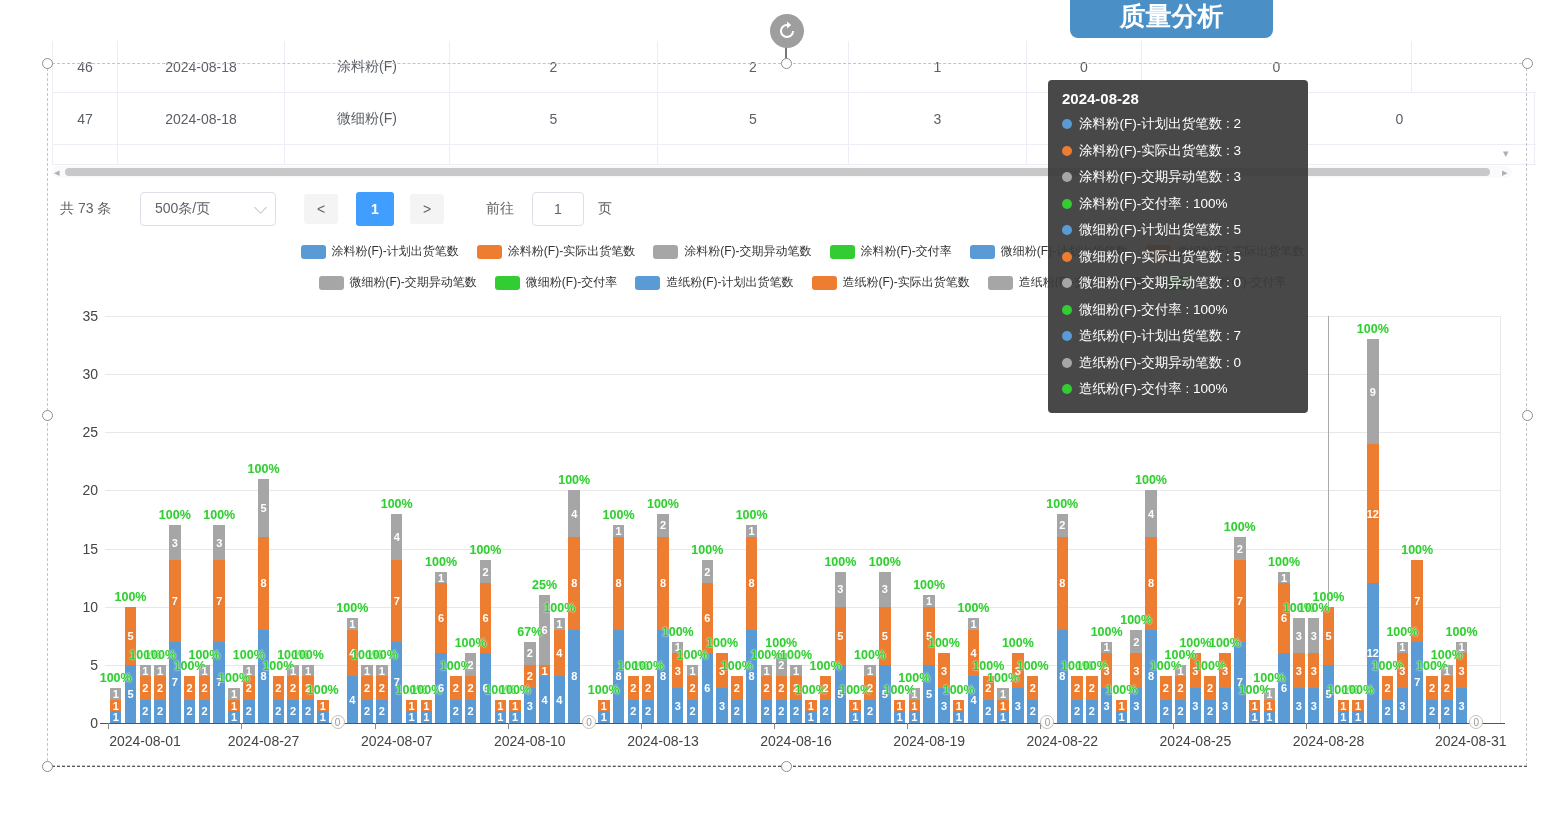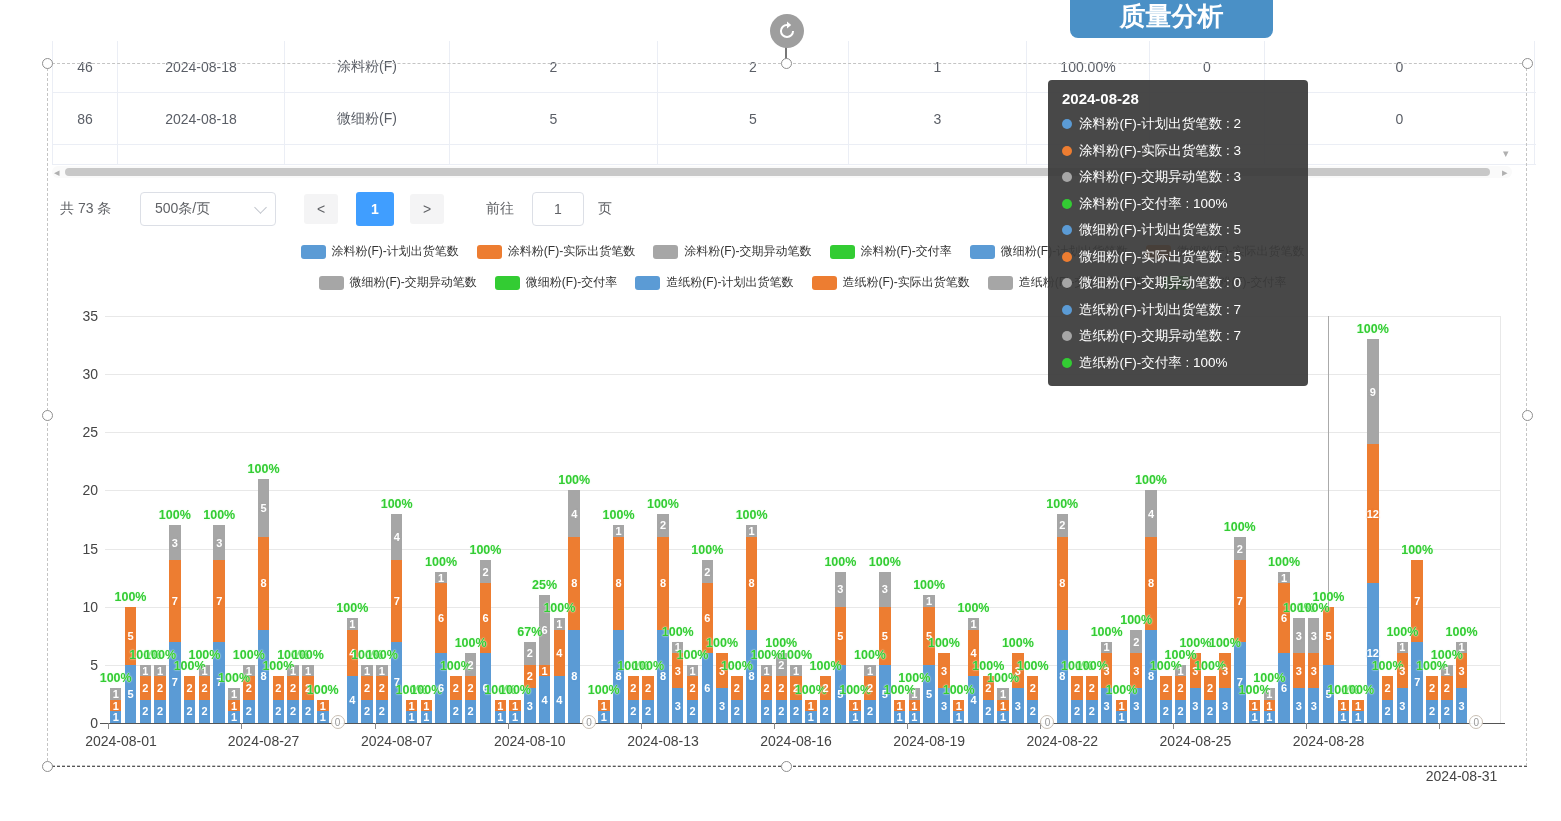--- a/index.html
+++ b/index.html
@@ -72,26 +72,25 @@
   <div class="abs" id="title-badge">质量分析</div>
 
   <div class="abs" id="table-wrap">
       <div class="trow" style="height: 52px;">
         <div class="tcell" style="width: 66px;">46</div>
         <div class="tcell" style="width: 167px;">2024-08-18</div>
         <div class="tcell" style="width: 165px;">涂料粉(F)</div>
         <div class="tcell" style="width: 208px;">2</div>
         <div class="tcell" style="width: 191px;">2</div>
         <div class="tcell" style="width: 178px;">1</div>
-        <div class="tcell" style="width: 123px;">100.00%</div>
         <div class="tcell" style="width: 115px;">0</div>
         <div class="tcell" style="width: 270px;">0</div>
       </div>
       <div class="trow" style="height: 52px;">
-        <div class="tcell" style="width: 66px;">86</div>
+        <div class="tcell" style="width: 66px;">47</div>
         <div class="tcell" style="width: 167px;">2024-08-18</div>
         <div class="tcell" style="width: 165px;">微细粉(F)</div>
         <div class="tcell" style="width: 208px;">5</div>
         <div class="tcell" style="width: 191px;">5</div>
         <div class="tcell" style="width: 178px;">3</div>
         <div class="tcell" style="width: 123px;"></div>
         <div class="tcell" style="width: 115px;"></div>
         <div class="tcell" style="width: 270px;">0</div>
       </div>
       <div class="trow" style="height: 20px;">
@@ -200,31 +199,31 @@
       <div class="abs" style="left: 241.425px; top: 723px; width: 1px; height: 6px; background: rgb(136, 136, 136);"></div>
       <div class="abs" style="left: 374.535px; top: 723px; width: 1px; height: 6px; background: rgb(136, 136, 136);"></div>
       <div class="abs" style="left: 507.645px; top: 723px; width: 1px; height: 6px; background: rgb(136, 136, 136);"></div>
       <div class="abs" style="left: 640.755px; top: 723px; width: 1px; height: 6px; background: rgb(136, 136, 136);"></div>
       <div class="abs" style="left: 773.865px; top: 723px; width: 1px; height: 6px; background: rgb(136, 136, 136);"></div>
       <div class="abs" style="left: 906.975px; top: 723px; width: 1px; height: 6px; background: rgb(136, 136, 136);"></div>
       <div class="abs" style="left: 1040.09px; top: 723px; width: 1px; height: 6px; background: rgb(136, 136, 136);"></div>
       <div class="abs" style="left: 1173.19px; top: 723px; width: 1px; height: 6px; background: rgb(136, 136, 136);"></div>
       <div class="abs" style="left: 1306.31px; top: 723px; width: 1px; height: 6px; background: rgb(136, 136, 136);"></div>
       <div class="abs" style="left: 1439.41px; top: 723px; width: 1px; height: 6px; background: rgb(136, 136, 136);"></div>
-      <div class="abs x-label" style="left: 76px; top: 733px; text-align: center;">2024-08-01</div>
+      <div class="abs x-label" style="left: 100px; top: 733px; text-align: center;">2024-08-01</div>
       <div class="abs x-label" style="left: 218.61px; top: 733px;">2024-08-27</div>
       <div class="abs x-label" style="left: 351.72px; top: 733px;">2024-08-07</div>
       <div class="abs x-label" style="left: 484.83px; top: 733px;">2024-08-10</div>
       <div class="abs x-label" style="left: 617.94px; top: 733px;">2024-08-13</div>
       <div class="abs x-label" style="left: 751.05px; top: 733px;">2024-08-16</div>
       <div class="abs x-label" style="left: 884.16px; top: 733px;">2024-08-19</div>
       <div class="abs x-label" style="left: 1017.27px; top: 733px;">2024-08-22</div>
       <div class="abs x-label" style="left: 1150.38px; top: 733px;">2024-08-25</div>
       <div class="abs x-label" style="left: 1283.49px; top: 733px;">2024-08-28</div>
-      <div class="abs x-label" style="left: 1416.6px; top: 768px;">2024-08-31</div>
+      <div class="abs x-label" style="left: 1416.6px; top: 733px; text-align: right;">2024-08-31</div>
       <div class="abs" style="left: 1328.49px; top: 316px; width: 1px; height: 407px; background: rgb(170, 170, 170);"></div>
       <div class="abs bar-seg" title="2024-08-01" style="left: 109.95px; top: 711.371px; height: 11.6286px; background: rgb(91, 155, 213);"></div>
       <div class="abs bar-seg" title="2024-08-01" style="left: 109.95px; top: 699.743px; height: 11.6286px; background: rgb(237, 125, 49);"></div>
       <div class="abs bar-seg" title="2024-08-01" style="left: 109.95px; top: 688.114px; height: 11.6286px; background: rgb(166, 166, 166);"></div>
       <div class="abs bar-seg" title="2024-08-01" style="left: 124.75px; top: 664.857px; height: 58.1429px; background: rgb(91, 155, 213);"></div>
       <div class="abs bar-seg" title="2024-08-01" style="left: 124.75px; top: 606.714px; height: 58.1429px; background: rgb(237, 125, 49);"></div>
       <div class="abs bar-seg" title="2024-08-01" style="left: 139.55px; top: 699.743px; height: 23.2571px; background: rgb(91, 155, 213);"></div>
       <div class="abs bar-seg" title="2024-08-01" style="left: 139.55px; top: 676.486px; height: 23.2571px; background: rgb(237, 125, 49);"></div>
       <div class="abs bar-seg" title="2024-08-01" style="left: 139.55px; top: 664.857px; height: 11.6286px; background: rgb(166, 166, 166);"></div>
       <div class="abs bar-seg" title="2024-08-02" style="left: 154.32px; top: 699.743px; height: 23.2571px; background: rgb(91, 155, 213);"></div>
@@ -799,26 +798,30 @@
         </div>
         <div class="tt-row">
           <div class="tt-dot" style="background: rgb(237, 125, 49);"></div>
           <div>微细粉(F)-实际出货笔数 : 5</div>
         </div>
         <div class="tt-row">
           <div class="tt-dot" style="background: rgb(166, 166, 166);"></div>
           <div>微细粉(F)-交期异动笔数 : 0</div>
         </div>
         <div class="tt-row">
+          <div class="tt-dot" style="background: rgb(51, 204, 51);"></div>
+          <div>微细粉(F)-交付率 : 100%</div>
+        </div>
+        <div class="tt-row">
           <div class="tt-dot" style="background: rgb(91, 155, 213);"></div>
           <div>造纸粉(F)-计划出货笔数 : 7</div>
         </div>
         <div class="tt-row">
           <div class="tt-dot" style="background: rgb(166, 166, 166);"></div>
-          <div>造纸粉(F)-交期异动笔数 : 7</div>
+          <div>造纸粉(F)-交期异动笔数 : 0</div>
         </div>
         <div class="tt-row">
           <div class="tt-dot" style="background: rgb(51, 204, 51);"></div>
           <div>造纸粉(F)-交付率 : 100%</div>
         </div>
       </div>
   </div>
 
   <div class="abs" id="sel-rect"></div>
   <div class="abs" id="sel-bottom"></div>

